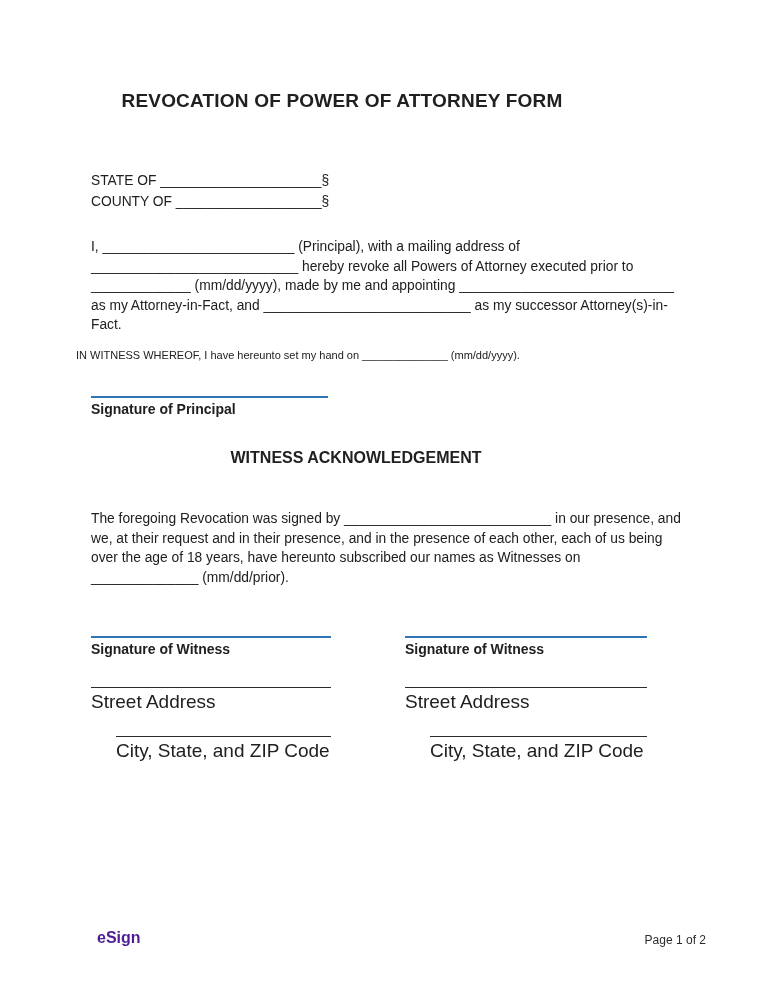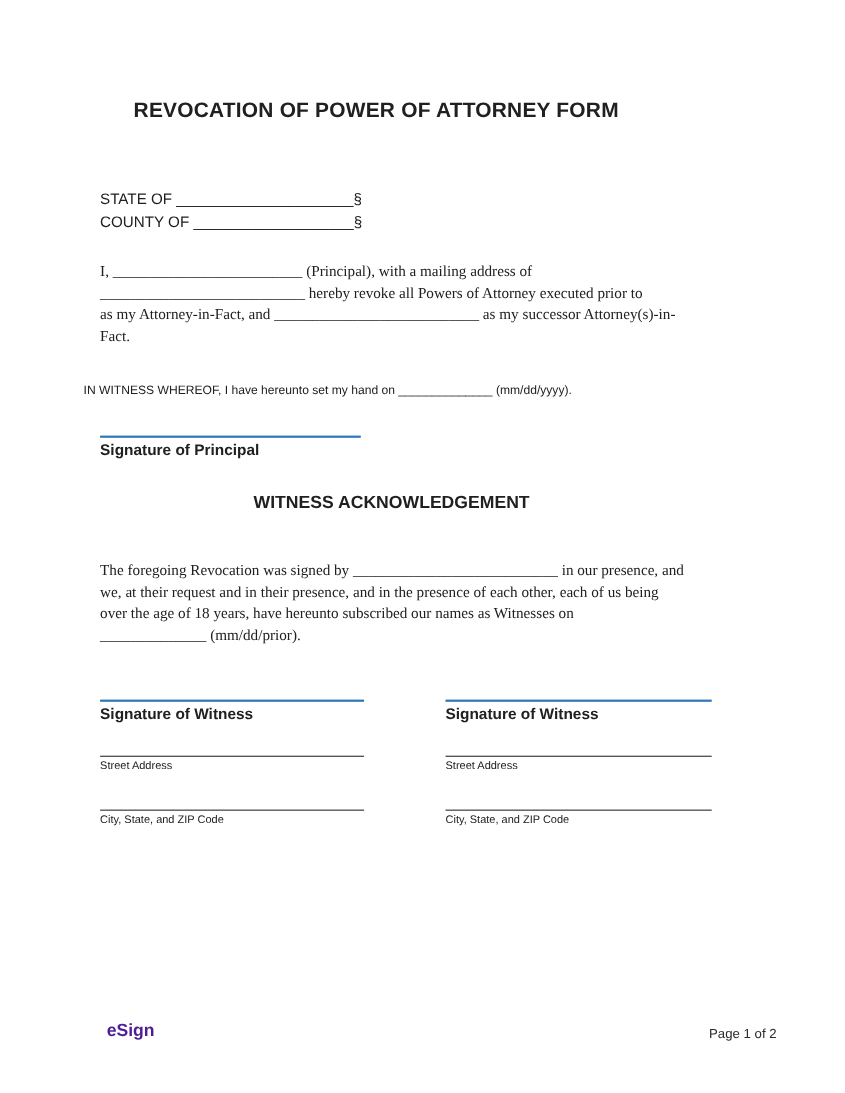--- a/index.html
+++ b/index.html
@@ -36,21 +36,21 @@
     white-space: nowrap;
   }
   .para {
     position: absolute;
     left: 91px;
     width: 586px;
     font-size: 13.8px;
     line-height: 19.5px;
   }
   .para-1 { top: 237px; }
-  .para-line { white-space: nowrap; font-family: Liberation Serif, serif; }
+  .para-line { white-space: nowrap; }
   .witness-clause {
     position: absolute;
     top: 349px;
     left: 76px;
     font-size: 11px;
     white-space: nowrap;
   }
   .sig-line-blue {
     border: none;
     border-top: 2.5px solid #2e75b6;
@@ -67,21 +67,21 @@
     left: 91px;
     width: 237px;
   }
   .field-label {
     font-size: 14px;
     font-weight: bold;
     margin-top: 3px;
     white-space: nowrap;
   }
   .field-label-plain {
-    font-size: 10px;
+    font-size: 19px;
     font-weight: normal;
     margin-top: 3px;
     white-space: nowrap;
   }
   .section-heading {
     position: absolute;
     top: 449px;
     left: 0;
     width: 712px;
     text-align: center;
@@ -93,21 +93,21 @@
   .witness-col {
     position: absolute;
     top: 636px;
     width: 240px;
   }
   .witness-col-1 { left: 91px; }
   .witness-col-2 { left: 405px; width: 242px; }
   .field-group { position: absolute; left: 0; right: 0; }
   .fg-sig    { top: 0; }
   .fg-street { top: 51px; }
-  .fg-city   { top: 100px; }
+  .fg-city   { top: 100px; margin-left: 25px; }
   .footer-brand {
     position: absolute;
     top: 929px;
     left: 97px;
     font-size: 16px;
     font-weight: bold;
     color: #4c1d95;
   }
   .footer-page {
     position: absolute;
@@ -126,20 +126,21 @@
   <h1 class="doc-title">REVOCATION OF POWER OF ATTORNEY FORM</h1>
 
   <div class="jurisdiction">
     <div>STATE OF _____________________§</div>
     <div>COUNTY OF ___________________§</div>
   </div>
 
   <div class="para para-1">
     <div class="para-line">I, _________________________ (Principal), with a mailing address of</div>
     <div class="para-line">___________________________ hereby revoke all Powers of Attorney executed prior to</div>
+    <div class="para-line">_____________ (mm/dd/yyyy), made by me and appointing ____________________________</div>
     <div class="para-line">as my Attorney-in-Fact, and ___________________________ as my successor Attorney(s)-in-</div>
     <div class="para-line">Fact.</div>
   </div>
 
   <div class="witness-clause">IN WITNESS WHEREOF, I have hereunto set my hand on ______________ (mm/dd/yyyy).</div>
 
   <div class="principal-sig">
     <hr class="sig-line-blue">
     <div class="field-label">Signature of Principal</div>
   </div>

